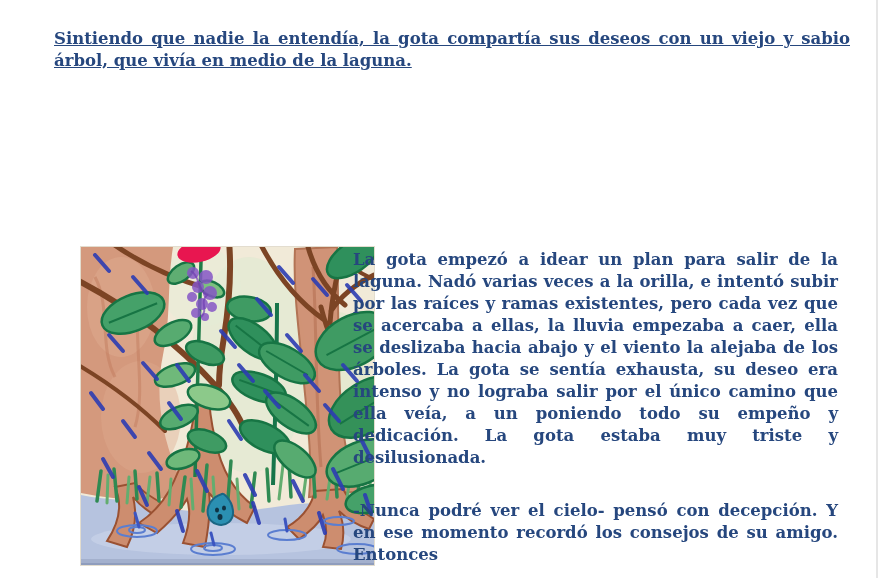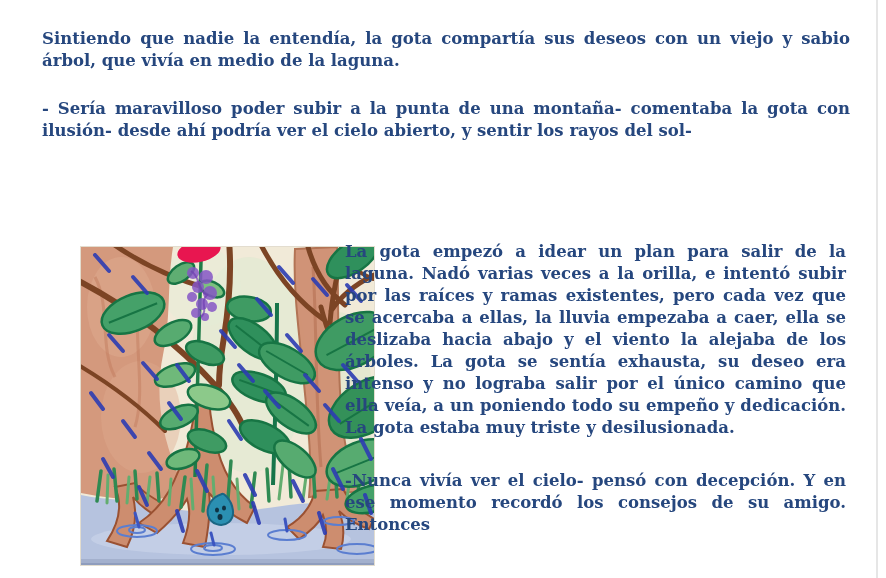--- a/index.html
+++ b/index.html
@@ -8,30 +8,31 @@
     background:#ffffff;
     position:relative;
     overflow:hidden;
     font-family:"DejaVu Serif", serif;
     color:#26477e;
   }
   .top-text {
     position:absolute; left:38px; top:28px; width:812px;
   }
   .top-text p {
-    margin:0 0 26px 4px;
+    margin:0 0 26px 16px;
     font-size:16.5px; font-weight:bold;
     line-height:22px;
     text-align:justify;
+    text-decoration:underline;
   }
   .right-text {
     position:absolute; left:341px; top:237px; width:509px;
   }
   .right-text p {
-    margin:4px;
+    margin:12px;
     font-size:16.5px; font-weight:bold;
     line-height:22px;
     text-align:justify;
   }
   .right-text p + p { margin-top:31px; }
   .justify-last { text-align-last: justify; }
   .illustration {
     position:absolute; left:40px; top:230px;
     width:293px; height:318px;
     border:1px solid #e3ddcf;
@@ -44,21 +45,20 @@
     background:#e6e6e6;
   }
 </style>
 </head>
 <body>
 
 <main>
 
   <section class="top-text">
     <p>Sintiendo que nadie la entendía, la gota compartía sus deseos con un viejo y sabio árbol, que vivía en medio de la laguna.</p>
-    <p>- Sería maravilloso poder subir a la punta de una montaña- comentaba la gota con ilusión- desde ahí podría ver el cielo abierto, y sentir los rayos del sol-</p>
   </section>
 
   <figure class="illustration">
     <svg viewBox="0 0 293 318" xmlns="http://www.w3.org/2000/svg" aria-hidden="true">
 
       <rect x="0" y="0" width="293" height="318" fill="#f1ead8"></rect>
 
       <ellipse cx="168" cy="118" rx="58" ry="108" fill="#dcead0" opacity="0.5"></ellipse>
       <ellipse cx="258" cy="160" rx="34" ry="95" fill="#d6e7c8" opacity="0.45"></ellipse>
       <ellipse cx="120" cy="40" rx="40" ry="40" fill="#e4eed6" opacity="0.4"></ellipse>
@@ -248,18 +248,18 @@
         <line x1="96" y1="264" x2="102" y2="284"></line>
           <line x1="172" y1="256" x2="178" y2="276"></line>
         <line x1="238" y1="266" x2="244" y2="286"></line>
           <line x1="284" y1="248" x2="290" y2="266"></line>
       </g>
     </svg>
   </figure>
 
   <section class="right-text">
     <p>La gota empezó a idear un plan para salir de la laguna. Nadó varias veces a la orilla, e intentó subir por las raíces y ramas existentes, pero cada vez que se acercaba a ellas, la lluvia empezaba a caer, ella se deslizaba hacia abajo y el viento la alejaba de los árboles. La gota se sentía exhausta, su deseo era intenso y no lograba salir por el único camino que ella veía, a un poniendo todo su empeño y dedicación. La gota estaba muy triste y desilusionada.</p>
-    <p class="justify-last">-Nunca vivía ver el cielo- pensó con decepción. Y en ese momento recordó los consejos de su amigo. Entonces</p>
+    <p class="justify-last">-Nunca podré ver el cielo- pensó con decepción. Y en ese momento recordó los consejos de su amigo. Entonces</p>
   </section>
 
   <div class="page-edge"></div>
 
 </main>
 
 </body></html>

